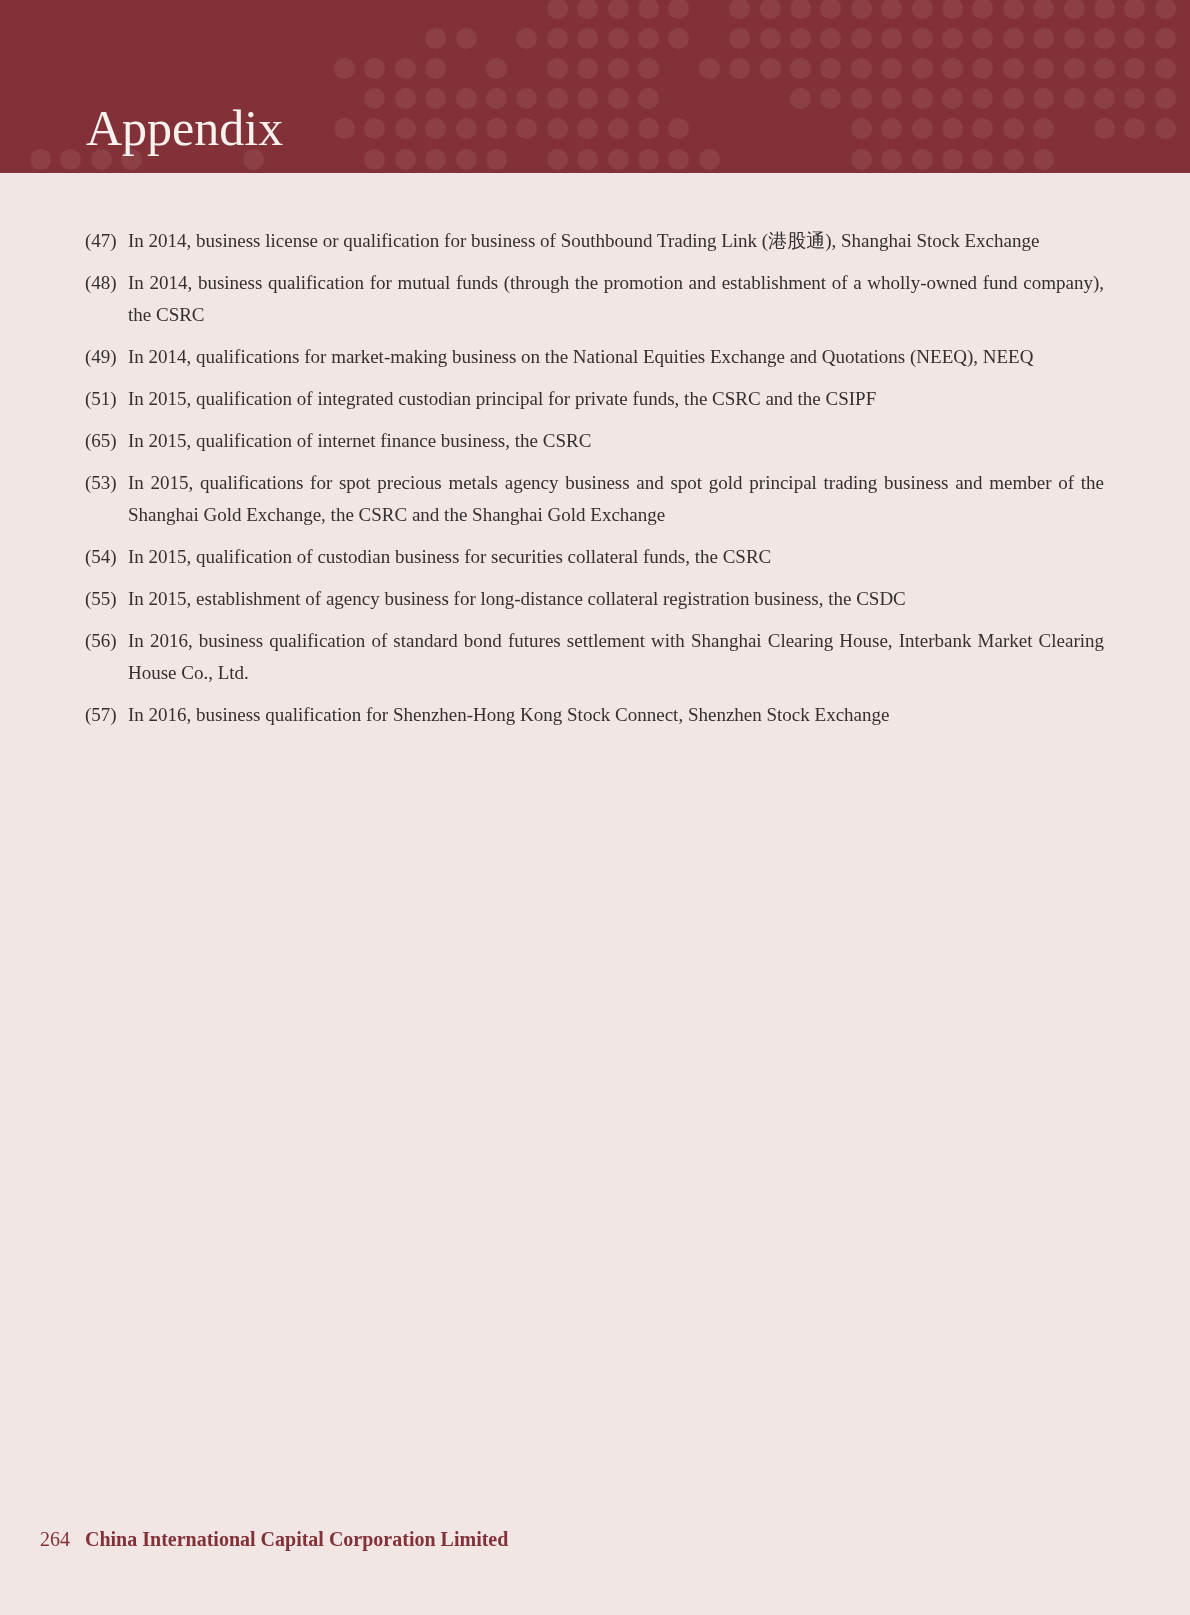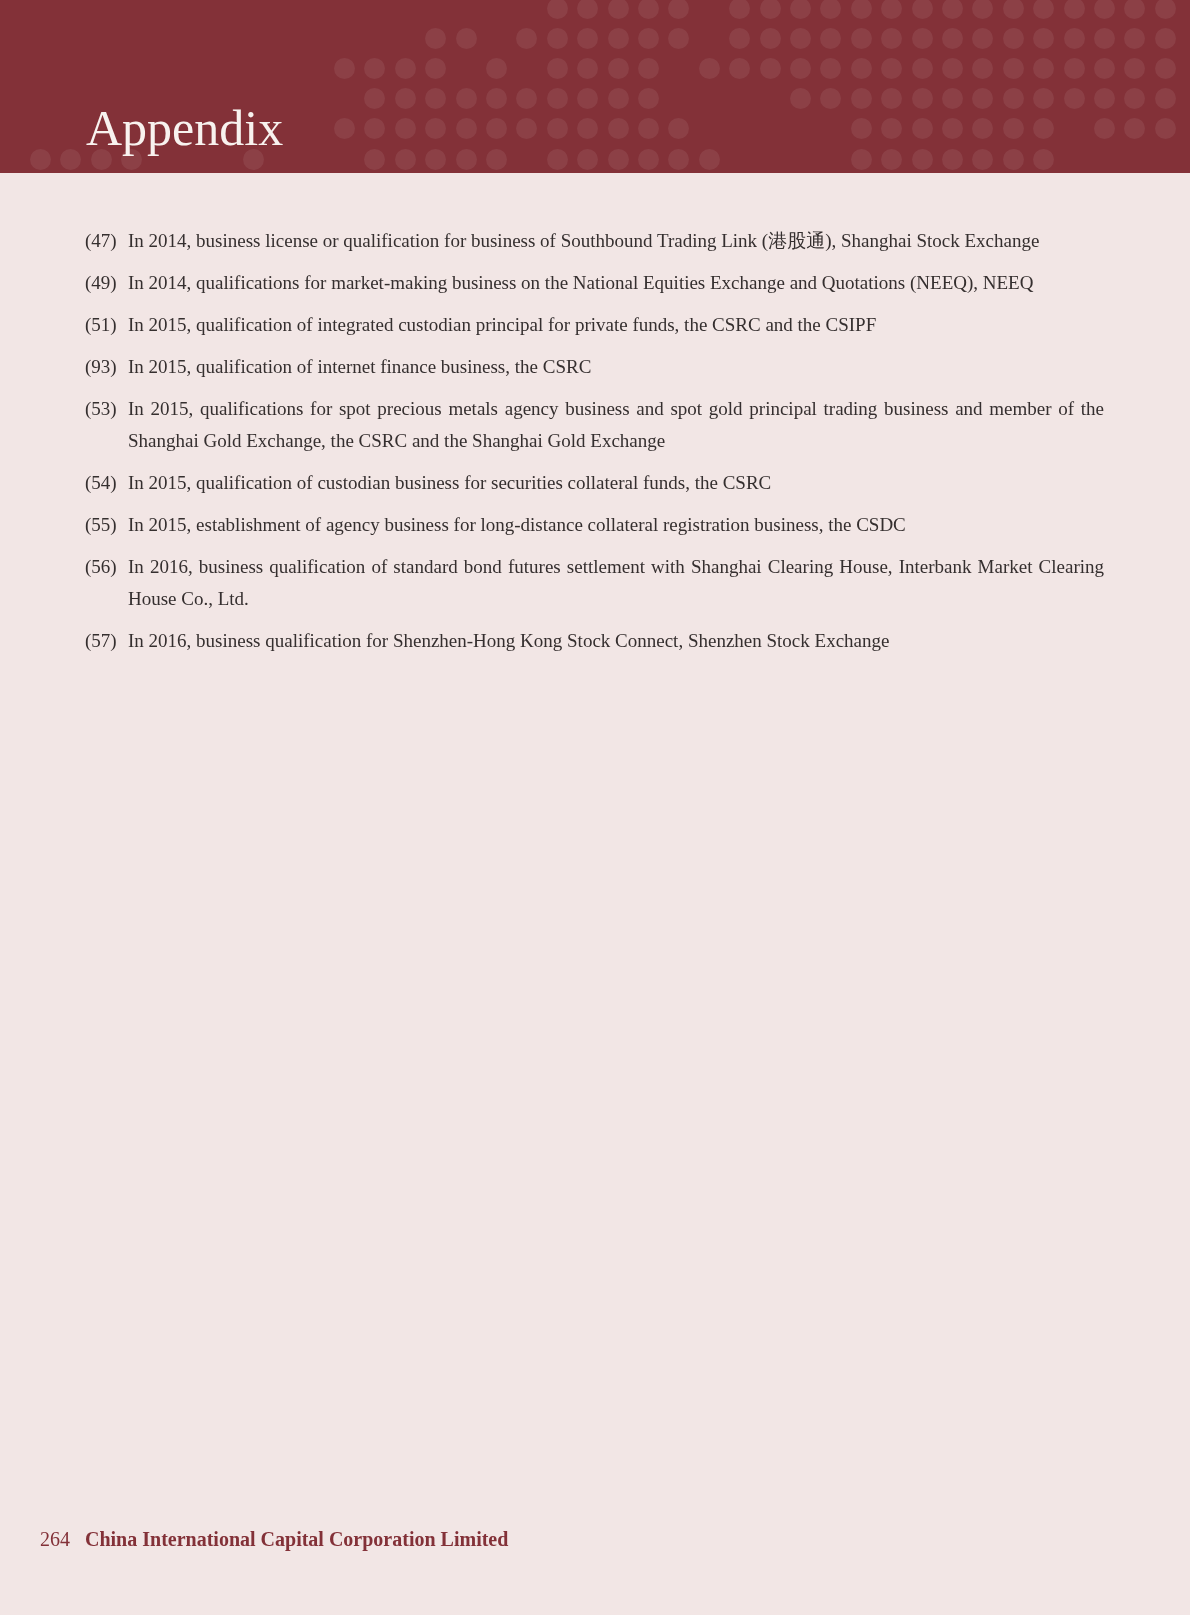--- a/index.html
+++ b/index.html
@@ -224,29 +224,33 @@
       </div>
     <h1 class="banner-title">Appendix</h1>
   </div>
 
   <div class="content" id="list">
       <div class="item">
         <span class="num">(47)</span>
         <div class="txt">In 2014, business license or qualification for business of Southbound Trading Link (港股通), Shanghai Stock Exchange</div>
       </div>
       <div class="item">
+        <span class="num">(48)</span>
+        <div class="txt">In 2014, business qualification for mutual funds (through the promotion and establishment of a wholly-owned fund company), the CSRC</div>
+      </div>
+      <div class="item">
         <span class="num">(49)</span>
         <div class="txt">In 2014, qualifications for market-making business on the National Equities Exchange and Quotations (NEEQ), NEEQ</div>
       </div>
       <div class="item">
         <span class="num">(51)</span>
         <div class="txt">In 2015, qualification of integrated custodian principal for private funds, the CSRC and the CSIPF</div>
       </div>
       <div class="item">
-        <span class="num">(93)</span>
+        <span class="num">(65)</span>
         <div class="txt">In 2015, qualification of internet finance business, the CSRC</div>
       </div>
       <div class="item">
         <span class="num">(53)</span>
         <div class="txt">In 2015, qualifications for spot precious metals agency business and spot gold principal trading business and member of the Shanghai Gold Exchange, the CSRC and the Shanghai Gold Exchange</div>
       </div>
       <div class="item">
         <span class="num">(54)</span>
         <div class="txt">In 2015, qualification of custodian business for securities collateral funds, the CSRC</div>
       </div>

